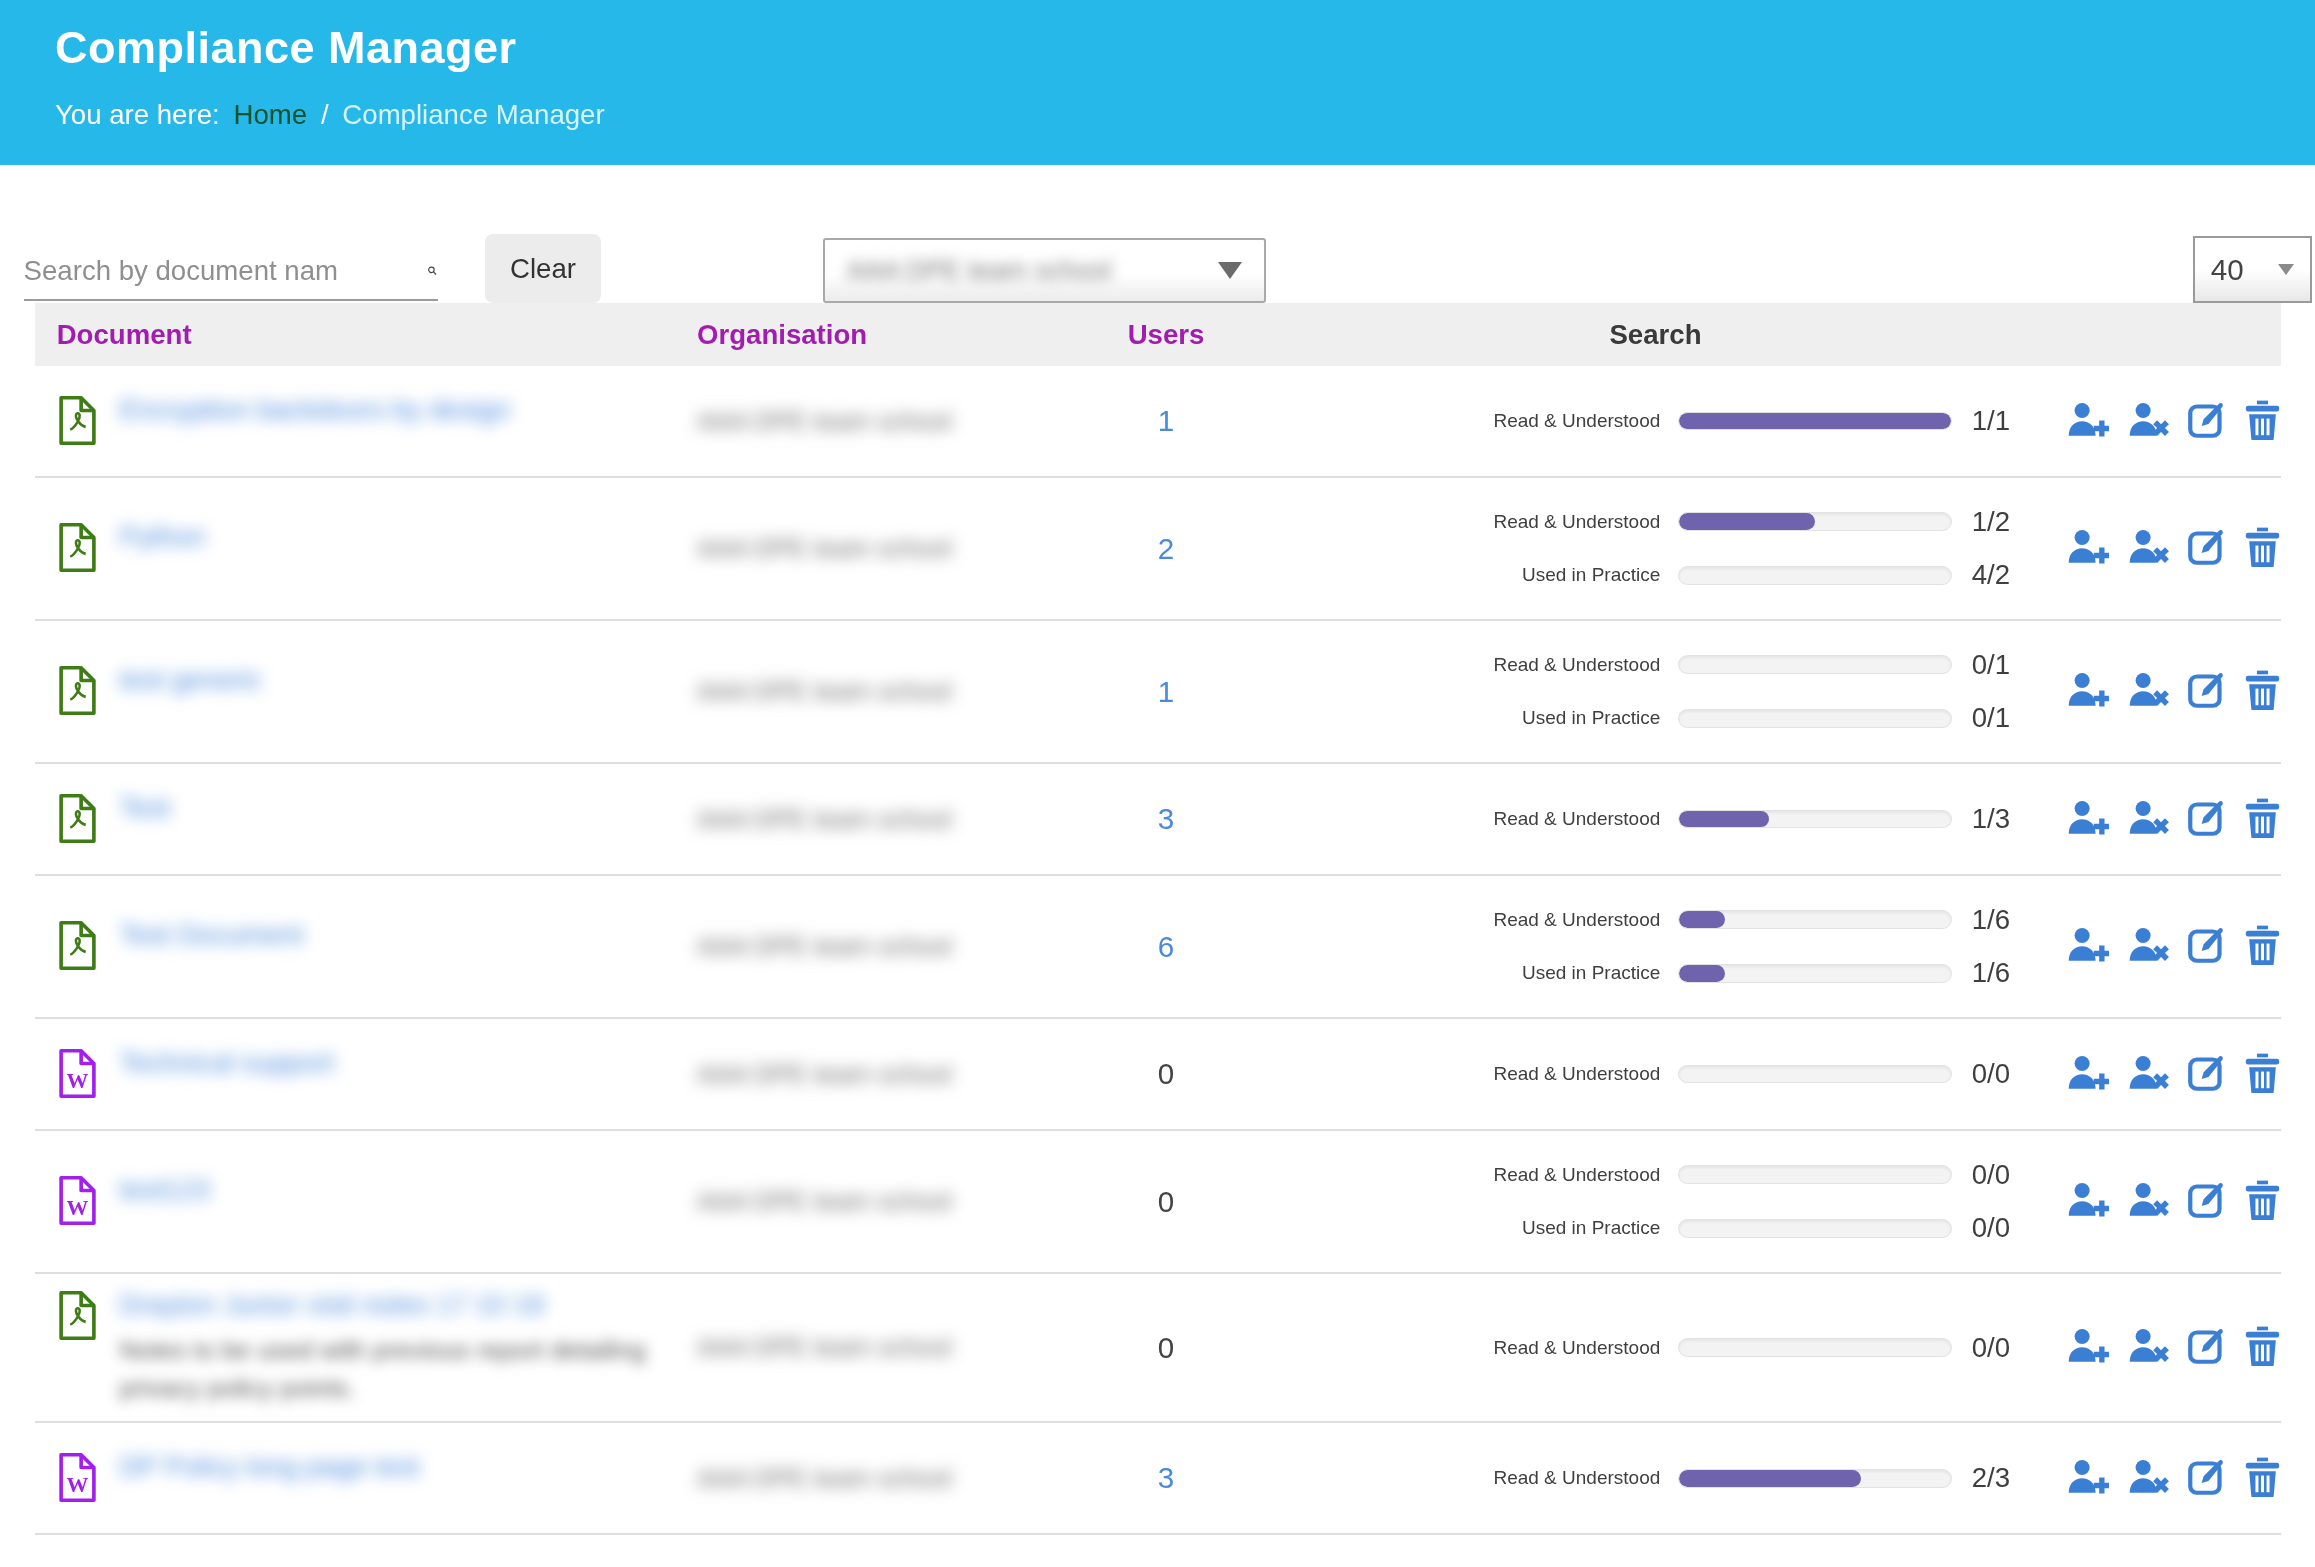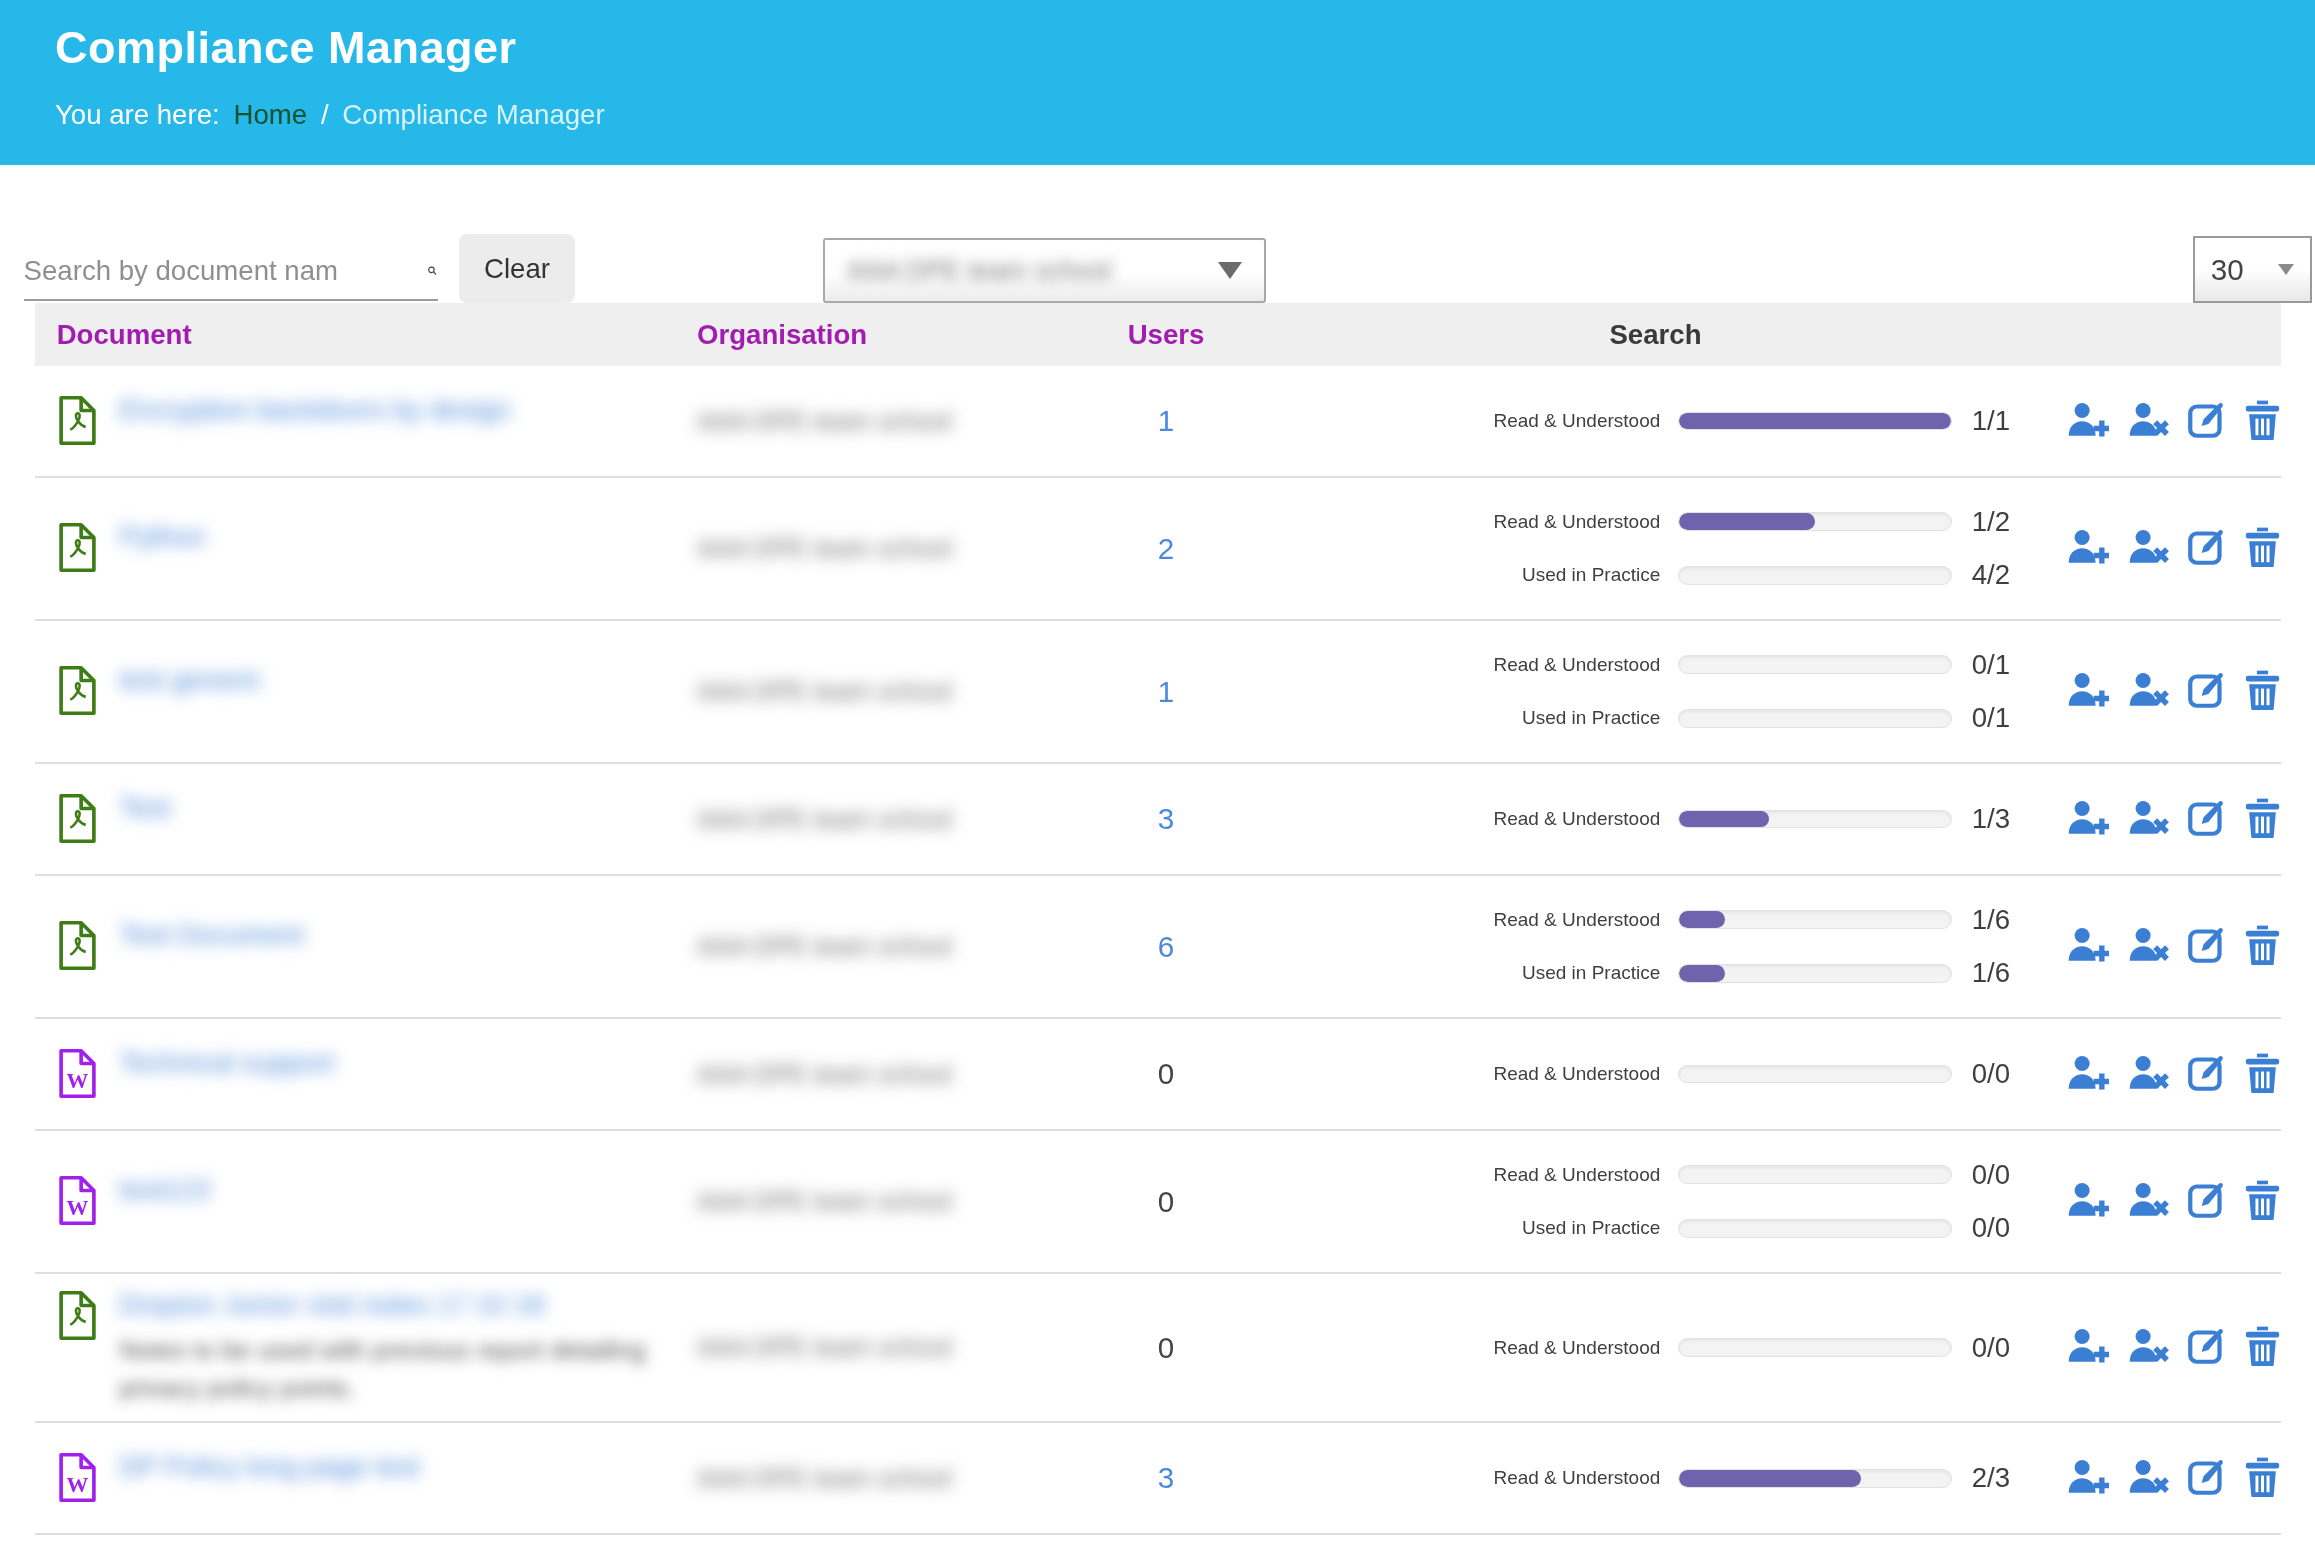--- a/index.html
+++ b/index.html
@@ -13,21 +13,21 @@
   .breadcrumb .bc-link { color:#14532d; text-decoration:none; cursor:pointer; }
   .breadcrumb .bc-current { color:#d9f3fb; }
   .breadcrumb .bc-sep { color:#ffffff; }
 
   
   .toolbar { position:relative; height:138px; }
   .search-wrap { position:absolute; left:23.6px; top:89px; width:414px; border-bottom:2px solid #9c9c9c; display:flex; align-items:center; padding-bottom:11.8px;gap:45px; }
   .search-input { border:none; outline:none; font-size:27.6px; color:#444; width:355px; font-family:"Liberation Sans", sans-serif; }
   .search-input::placeholder { color:#8f8f8f; }
   .search-icon { width:33px; height:33px; margin-left:3.9px; cursor:pointer; }
-  .clear-btn { position:absolute; left:459px; top:69px; width:116px; height:69px; background:#ececec; border:none; border-radius:7.9px; font-size:27.6px; color:#333; cursor:pointer; font-family:"Liberation Sans", sans-serif; }
+  .clear-btn { position:absolute; left:485px; top:69px; width:116px; height:69px; background:#ececec; border:none; border-radius:7.9px; font-size:27.6px; color:#333; cursor:pointer; font-family:"Liberation Sans", sans-serif; }
   .org-select { position:absolute; left:823px; top:73px; width:443px; height:65px; border:2px solid #a9a9a9; border-radius:3px; background:linear-gradient(#ffffff 55%, #ececec); display:flex; align-items:center; justify-content:space-between; padding:0 21.7px; cursor:pointer; }
   .org-select .sel-text { font-size:26.6px; color:#6e6e6e; filter:blur(6.9px); white-space:nowrap; }
   .caret-dark { width:0; height:0; border-left:12.8px solid transparent; border-right:12.8px solid transparent; border-top:17.7px solid #6b6b6b; }
   .upload-btn { position:absolute; left:1844px; top:67px; width:290px; height:71px; background:#26b8e9; color:#fff; border:none; border-radius:8.9px; font-size:29.6px; cursor:pointer; font-family:"Liberation Sans", sans-serif; }
   .page-size-select { position:absolute; left:2193px; top:71px; width:119px; height:67px; border:2px solid #9a9a9a; background:linear-gradient(#ffffff 50%, #e8e8e8); display:flex; align-items:center; justify-content:space-between; padding:0 15.8px; cursor:pointer; }
   .page-size-select .sel-text { font-size:29.6px; color:#444; }
   .caret-small { width:0; height:0; border-left:8.9px solid transparent; border-right:8.9px solid transparent; border-top:11.8px solid #8a8a8a; }
 
   
   .table { margin:0 35px; }
@@ -82,21 +82,21 @@
   </div>
   <button class="clear-btn">Clear</button>
 
   <div class="org-select">
     <span class="sel-text">AAA DPE team school</span>
     <span class="caret-dark"></span>
   </div>
 
 
   <div class="page-size-select">
-    <span class="sel-text">30</span>
+    <span class="sel-text">40</span>
     <span class="caret-small"></span>
   </div>
 </div>
 
 <div class="table">
   <div class="thead">
     <div class="th th-doc link">Document</div>
     <div class="th th-org link">Organisation</div>
     <div class="th th-users link">Users</div>
     <div class="th th-status">Search</div>

